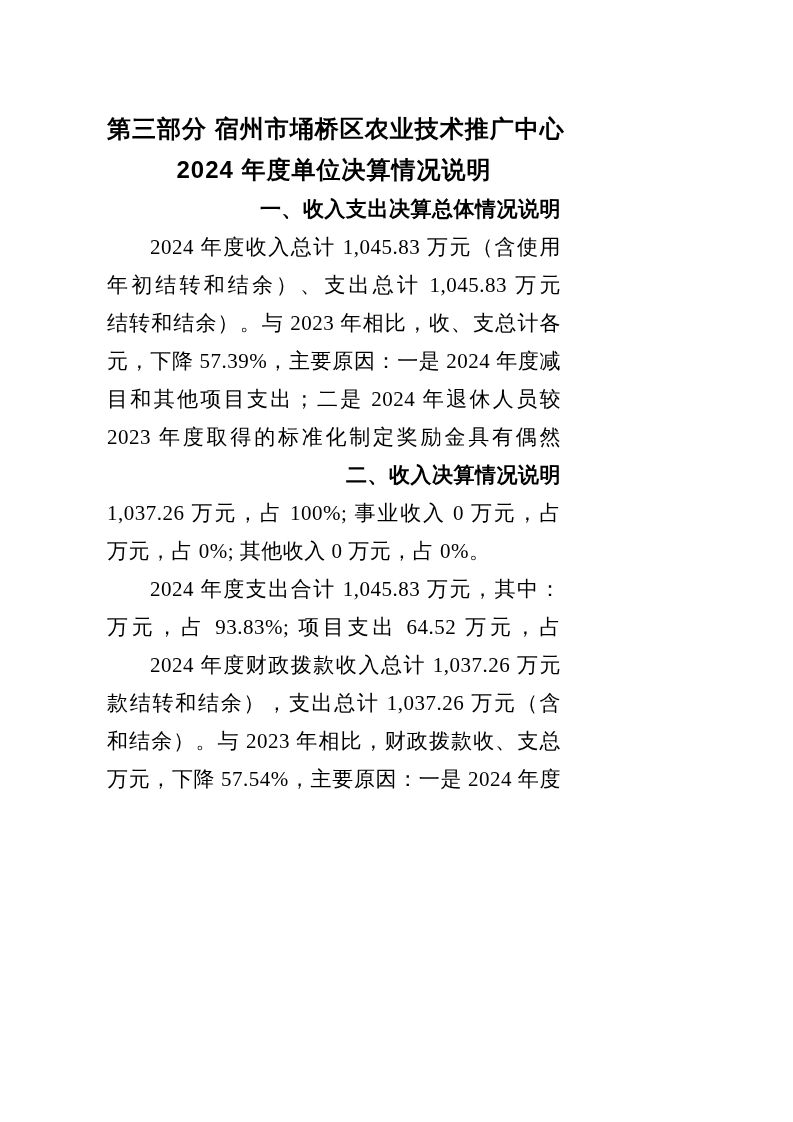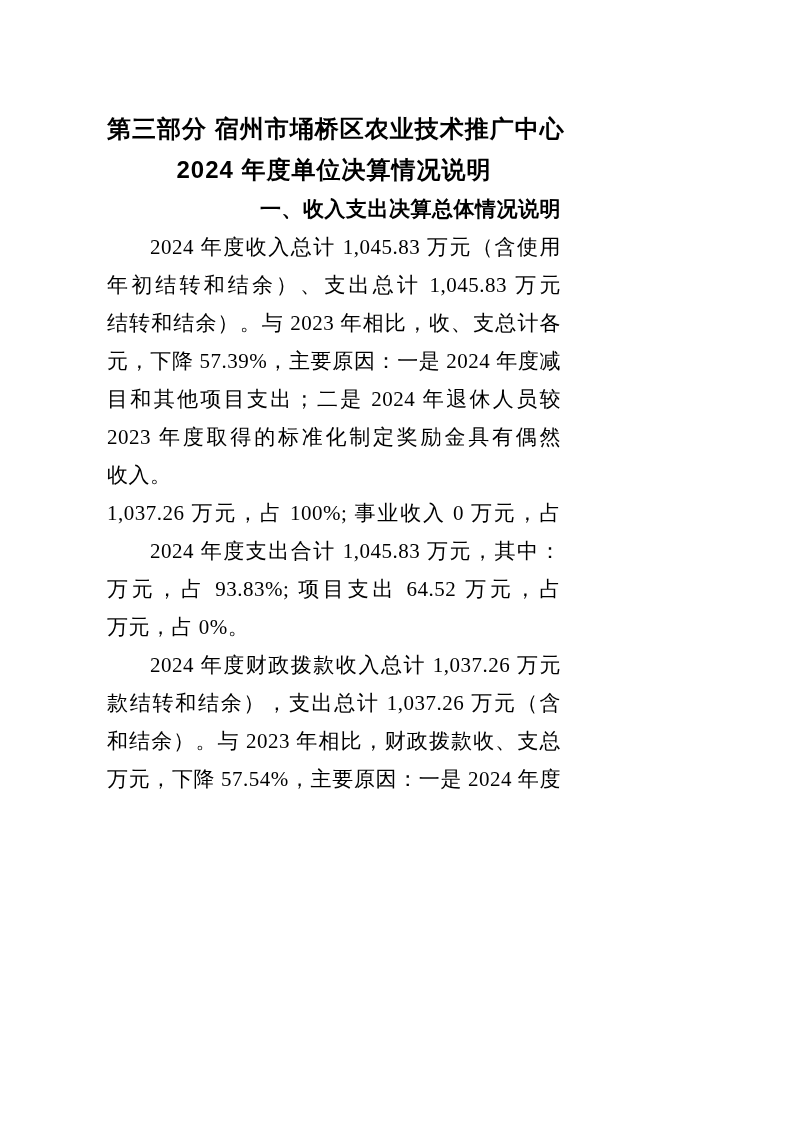--- a/index.html
+++ b/index.html
@@ -68,24 +68,24 @@
   <div class="title">2024 年度单位决算情况说明</div>
 
   <div id="content">
       <div class="line heading">一、收入支出决算总体情况说明</div>
       <div class="line body indent">2024 年度收入总计 1,045.83 万元（含使用非财政拨款结余、</div>
       <div class="line body">年初结转和结余）、支出总计 1,045.83 万元（含结余分配、年末</div>
       <div class="line body">结转和结余）。与 2023 年相比，收、支总计各减少 1,408.86 万</div>
       <div class="line body">元，下降 57.39%，主要原因：一是 2024 年度减少了乡村振兴项</div>
       <div class="line body">目和其他项目支出；二是 2024 年退休人员较多，无新增人员;三、</div>
       <div class="line body">2023 年度取得的标准化制定奖励金具有偶然性,2024 年度无其他</div>
-      <div class="line body last">收入。</div>
+      <div class="line heading">二、收入决算情况说明</div>
       <div class="line body">1,037.26 万元，占 100%; 事业收入 0 万元，占 0%; 经营收入 0</div>
+      <div class="line body last">万元，占 0%; 其他收入 0 万元，占 0%。</div>
       <div class="line body indent">2024 年度支出合计 1,045.83 万元，其中：基本支出 981.32</div>
       <div class="line body">万元，占 93.83%; 项目支出 64.52 万元，占 6.17%; 经营支出 0</div>
-      <div class="line body last">万元，占 0%。</div>
       <div class="line body indent">2024 年度财政拨款收入总计 1,037.26 万元（含年初财政拨</div>
       <div class="line body">款结转和结余），支出总计 1,037.26 万元（含年末财政拨款结转</div>
       <div class="line body">和结余）。与 2023 年相比，财政拨款收、支总计各减少 1,405.43</div>
       <div class="line body">万元，下降 57.54%，主要原因：一是 2024 年度减少了乡村振兴</div>
     </div>
 
 </div>
 
 </body></html>

